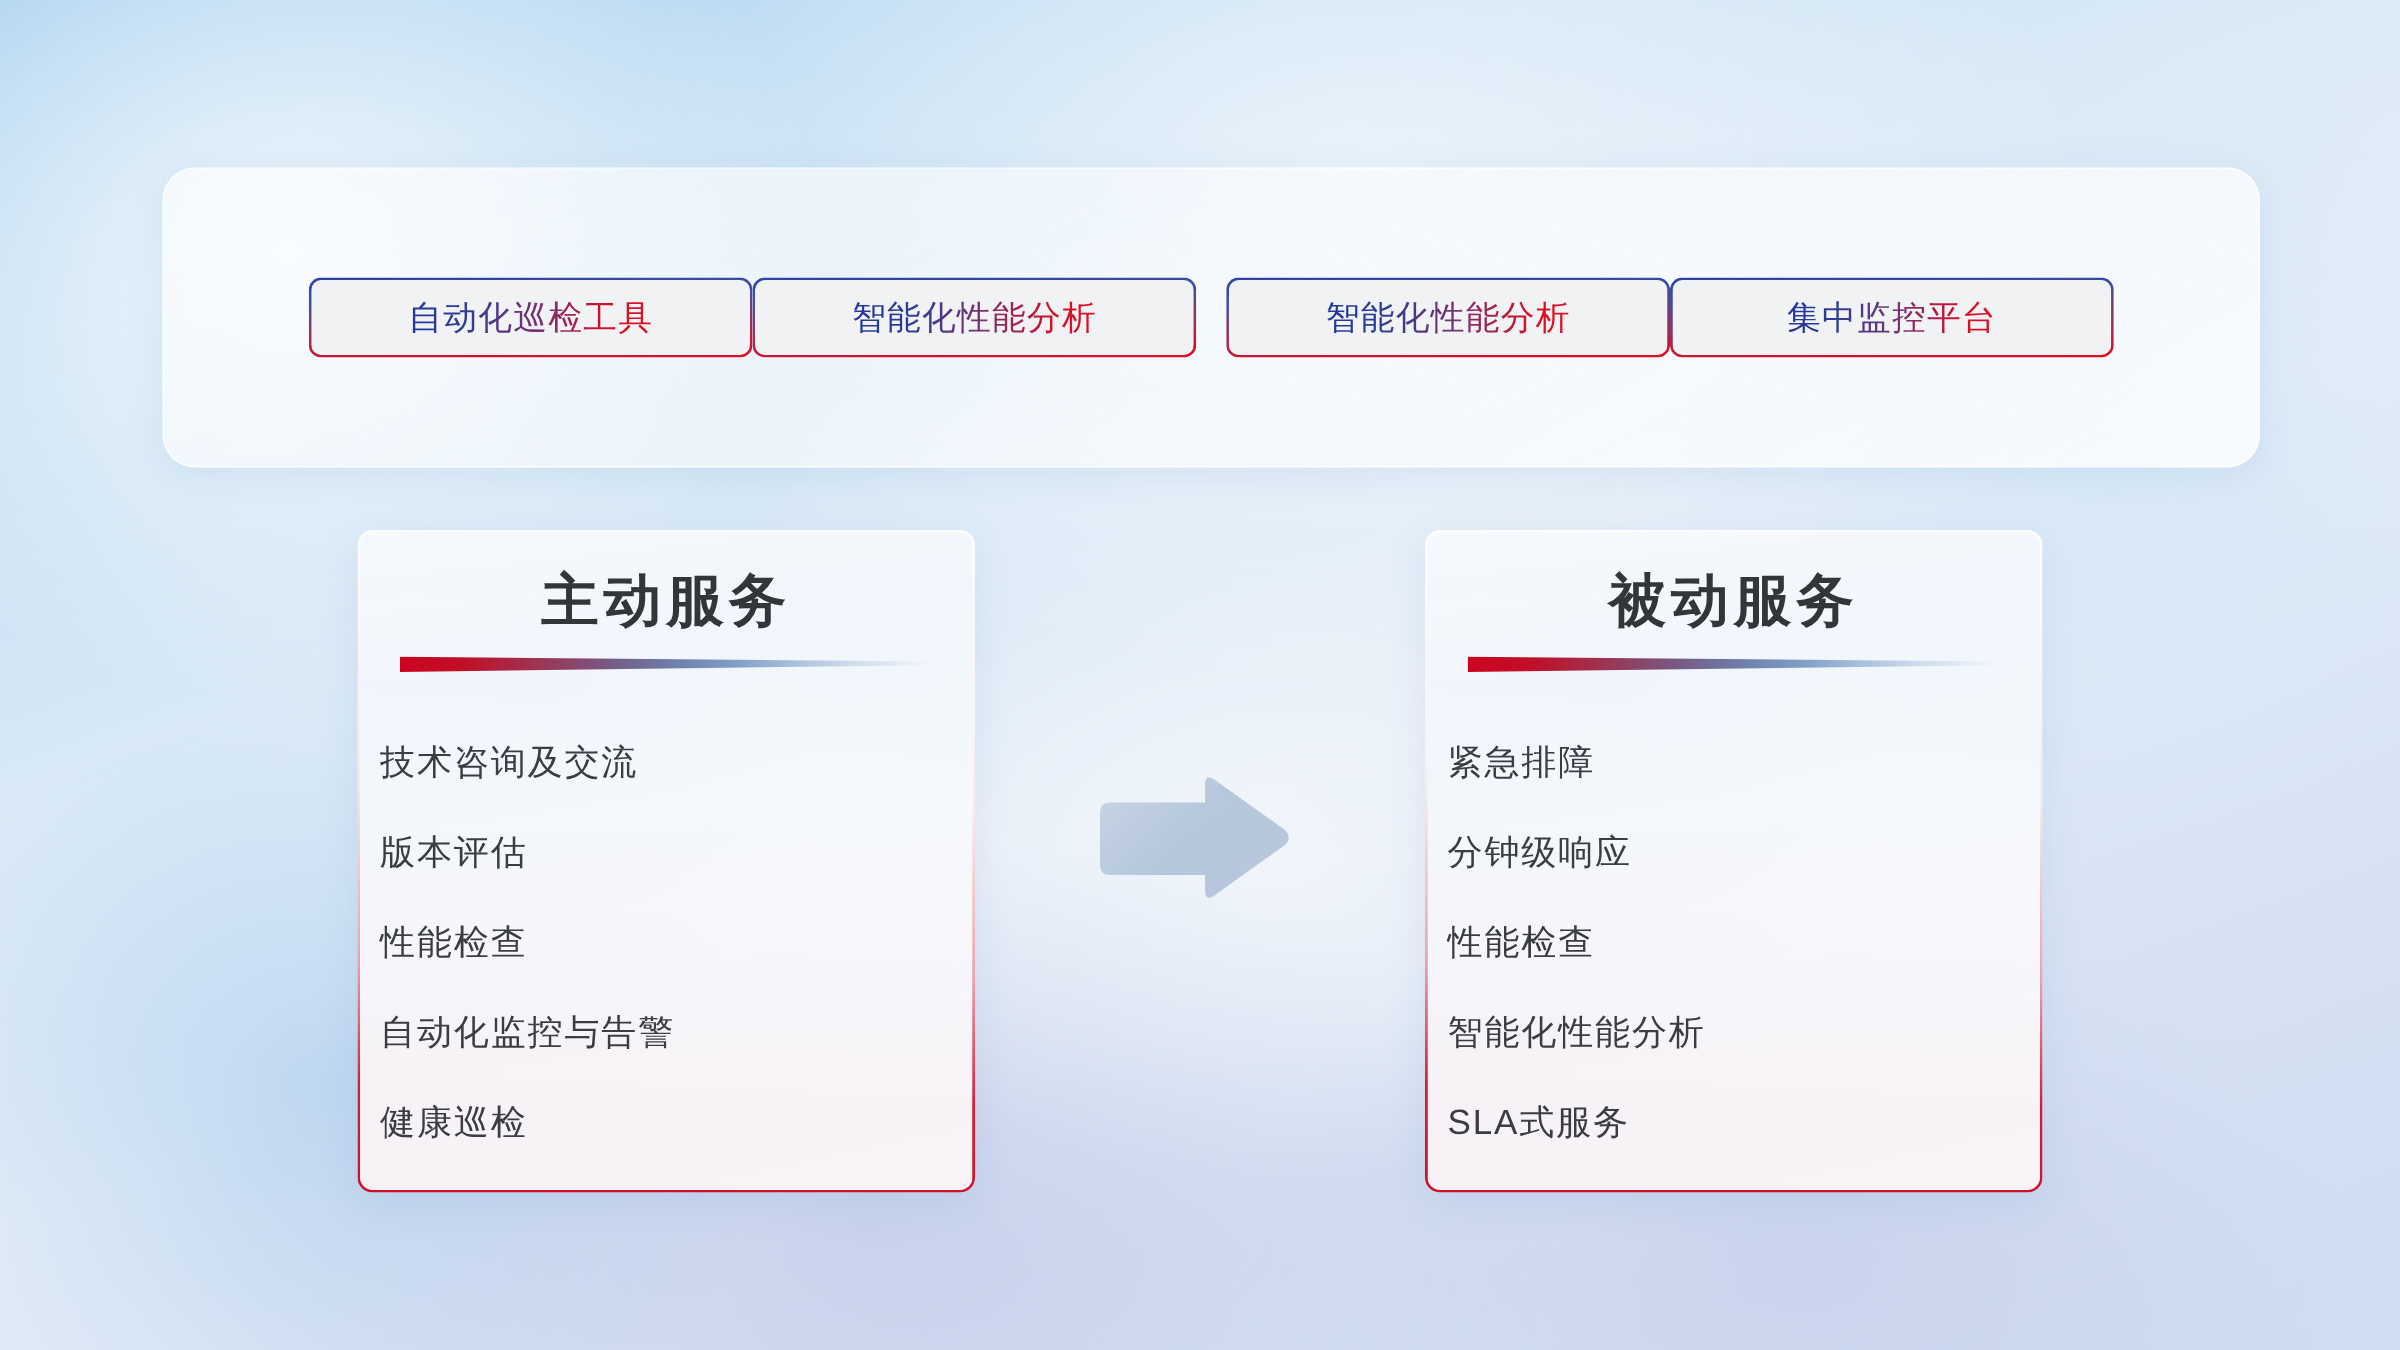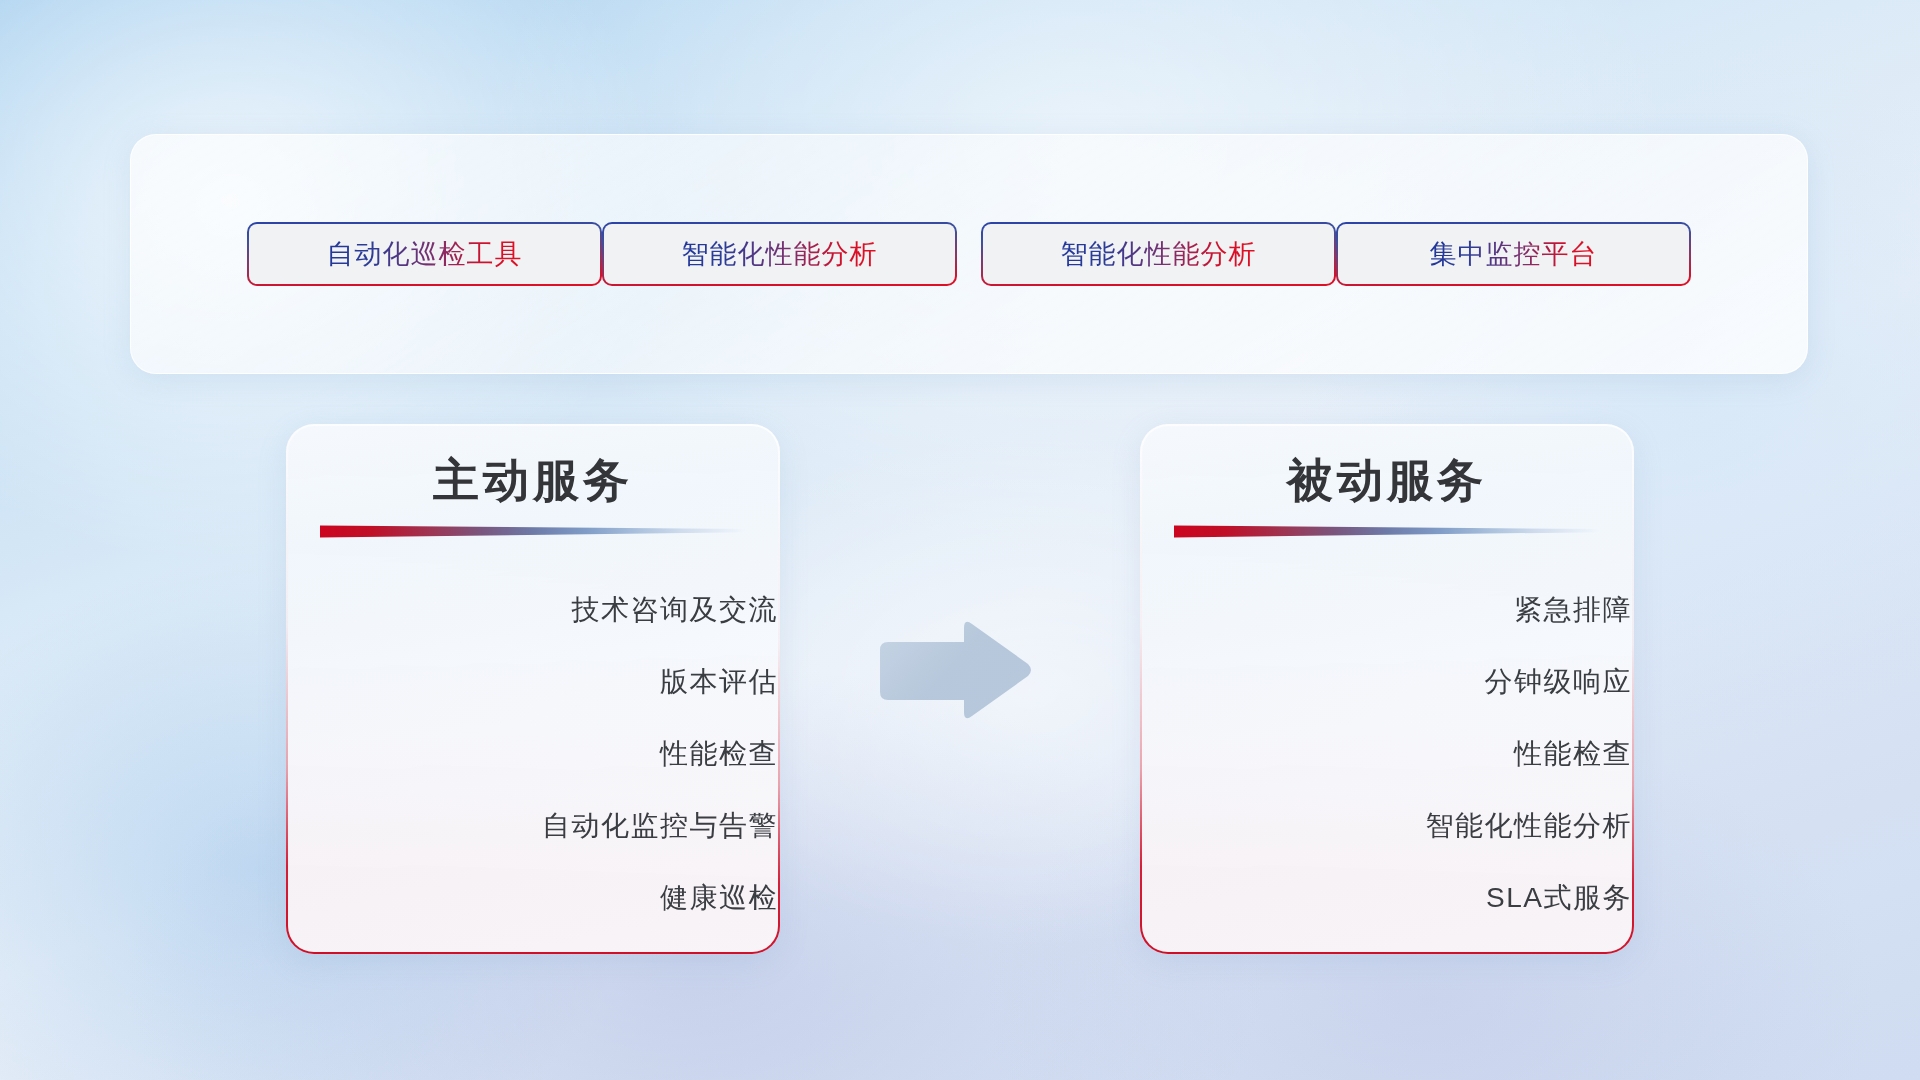--- a/index.html
+++ b/index.html
@@ -106,21 +106,21 @@
     -webkit-text-fill-color: transparent;
     white-space: nowrap;
   }
 
   
   .card {
     position: absolute;
     top: 424px;
     width: 494px;
     height: 530px;
-    border-radius: 28px;
+    border-radius: 12px;
     background:
       linear-gradient(170deg,
         rgba(245,249,253,0.96) 0%,
         rgba(240,246,252,0.95) 22%,
         rgba(246,249,253,0.96) 55%,
         rgba(250,251,253,0.97) 100%) padding-box,
       linear-gradient(182deg,
         rgba(255,255,255,0.92) 0%,
         rgba(250,238,240,0.75) 40%,
         rgba(236,150,160,0.85) 66%,
@@ -164,23 +164,23 @@
       #a9c0dc 74%,
       #cfdced 85%,
       rgba(225,234,244,0) 100%);
     clip-path: polygon(0% 14%, 100% 40%, 100% 62%, 0% 100%);
   }
 
   .card-list {
     list-style: none;
     display: flex;
     flex-direction: column;
-    align-items: flex-end;
+    align-items: flex-start;
     gap: 0;
-    padding: 6px 0 0 0;
+    padding: 6px 0 0 16px;
   }
 
   .card-list li {
     font-size: 28px;
     color: #3a3d42;
     letter-spacing: 1.5px;
     line-height: 1;
     height: 72px;
     display: flex;
     align-items: center;

